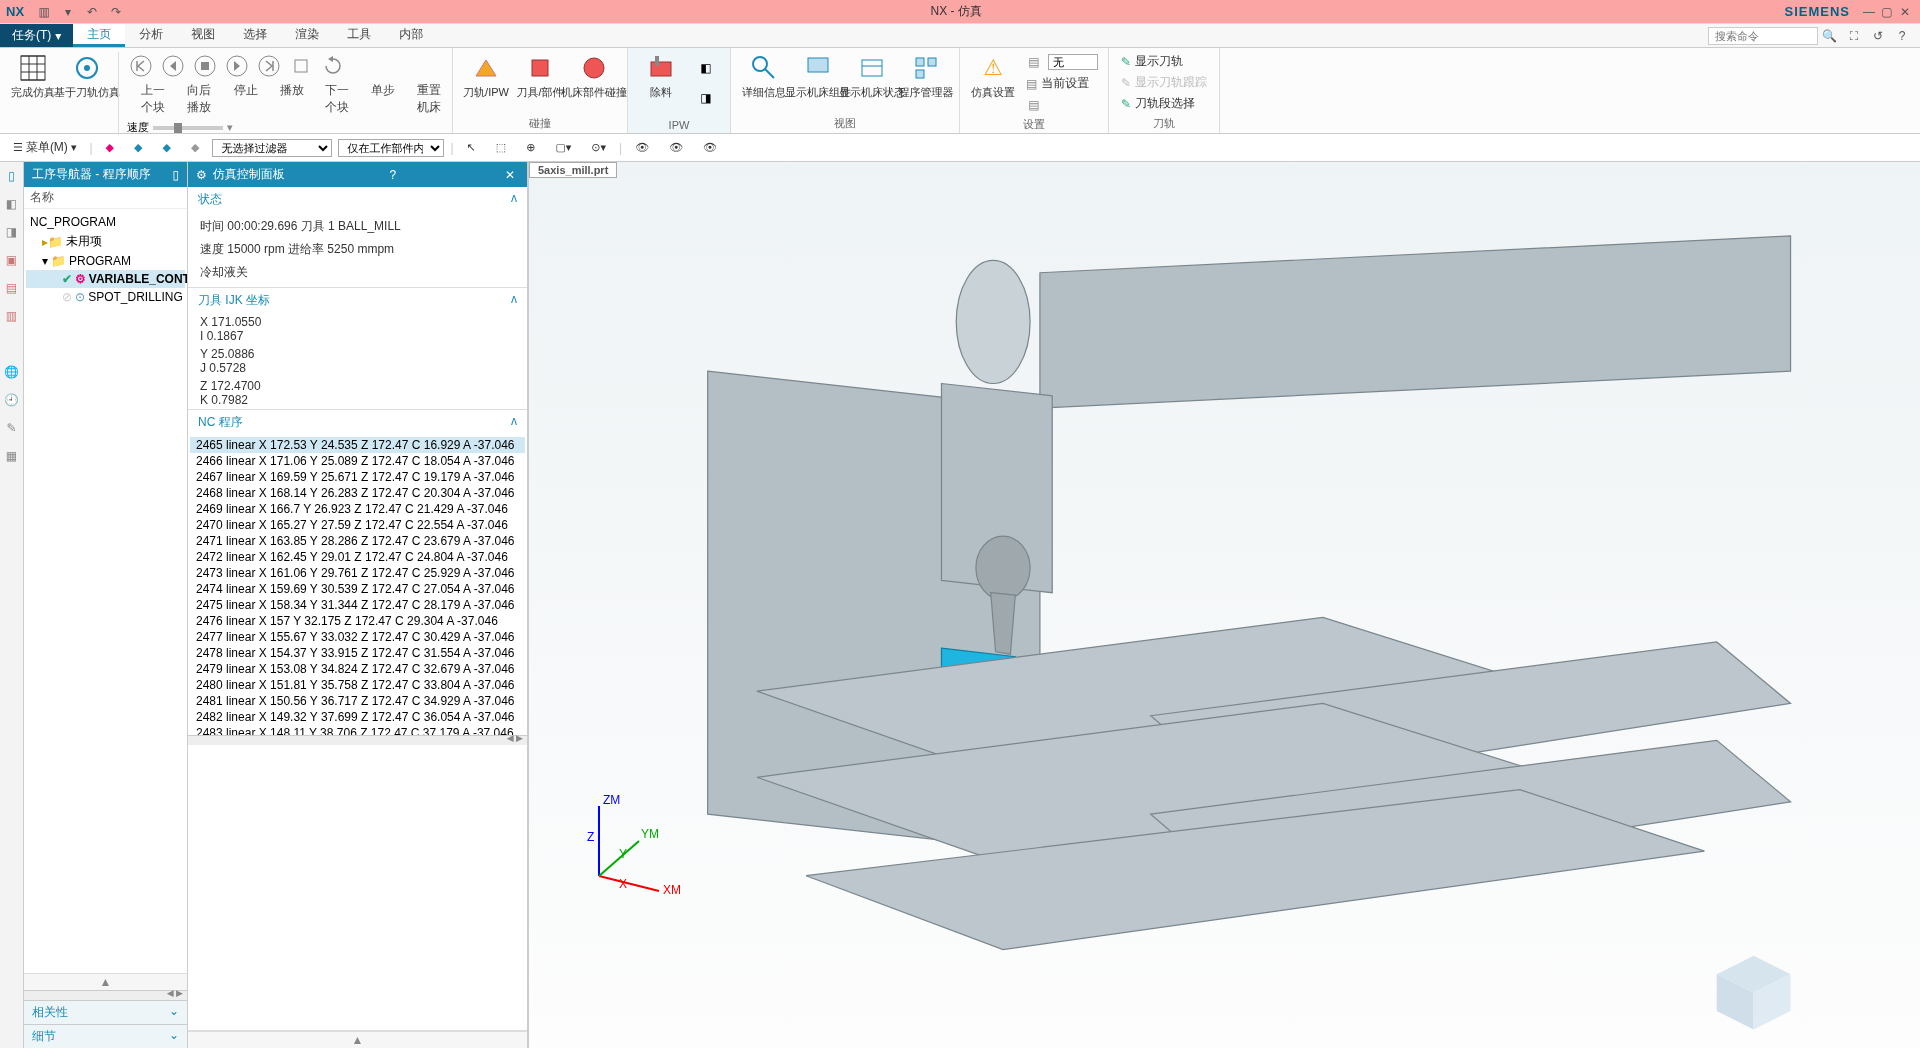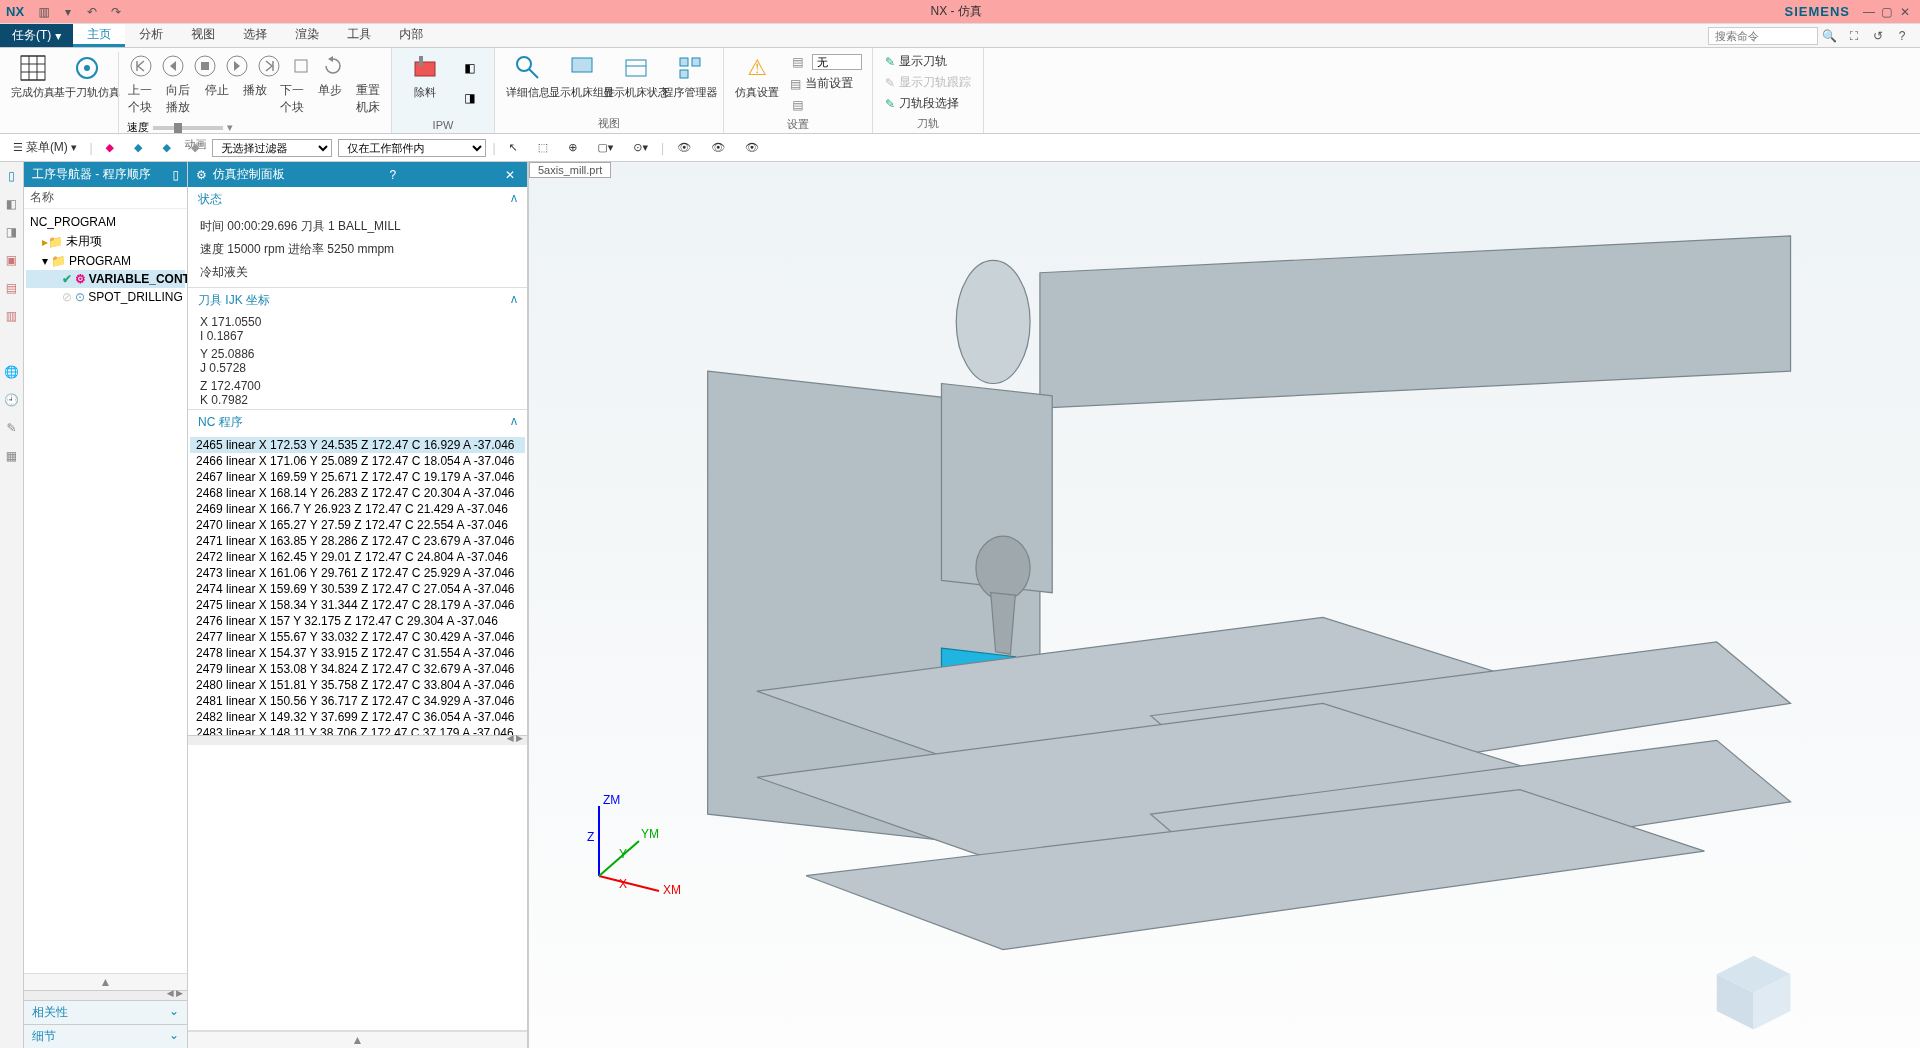--- a/index.html
+++ b/index.html
@@ -46,21 +46,21 @@
 .sect { border-bottom: 1px solid #ddd; }
 .sect-h { display: flex; justify-content: space-between; padding: 4px 10px; color: #1c8ab5; font-size: 12px; cursor: pointer; }
 .sect-b { padding: 6px 12px; font-size: 12px; color: #333; }
 .kv-row { display: flex; justify-content: space-between; padding: 2px 12px; font-size:12px; color:#333;flex-direction:column;}
 .nc-list { height: 300px; overflow: auto; font-size: 11px; padding: 2px; }
 .nc-list div { padding: 1px 6px; white-space: nowrap; }
 .nc-list div.sel { background: #cfe8f3; }
 .panel-footer { padding: 6px; display:flex; justify-content:flex-end; border-top:1px solid #ddd; margin-top:auto;}
 .panel-footer button { padding: 3px 16px; background:#f0f0f0; border:1px solid #aaa; cursor:pointer;}
 .viewport { flex: 1; background: linear-gradient(#eef3f5,#fdfdfd); position: relative; border-left:1px solid #ccc;}
-.view-tab { position:absolute; top:0; left:0; background:#fff; border:1px solid #aaa; padding:1px 8px; font-size:11px; color:#555;}
+.view-tab { position:absolute; top:0; left:0; background:#fff; border:1px solid #aaa; padding:1px 8px; font-size:11px; color:#555;font-weight:bold;}
 svg.ic-svg { width:100%; height:100%; }
 .triad { position:absolute; left:40px; bottom:140px; font-size:11px;}
 .scroll-hint { height:10px; background:#eee; border-top:1px solid #ccc; position:relative;}
 .scroll-hint::after{content:"◀ ▶"; position:absolute; right:4px; top:-3px; font-size:9px; color:#888;}
 .collapse-tab { text-align:center; color:#888; cursor:pointer; background:#f6f6f6; border-top:1px solid #ddd; padding:1px 0;}
 </style>
 </head>
 <body>
 
 <div class="titlebar">
@@ -156,41 +156,70 @@
                 <rect x="5" y="5" width="12" height="12" fill="none" stroke="#888"></rect>
               </svg>
             </span>
           <span class="sm-btn">
               <svg width="22" height="22" viewBox="0 0 22 22">
                 <path d="M11 4 A7 7 0 1 1 4 11" fill="none" stroke="#888" stroke-width="1.5"></path>
                 <path d="M11 1 L11 7 L6 4 Z" fill="#888"></path>
               </svg>
             </span>
         </div>
-        <div style="display:flex; gap:12px; font-size:10px; color:#444; margin-top:2px;">
+        <div style="display:flex; gap:20px; font-size:10px; color:#444; margin-top:2px;margin-left:13px;">
           <span style="width:26px;text-align:center">上一个块</span>
           <span style="width:26px;text-align:center">向后播放</span>
           <span style="width:26px;text-align:right">停止</span>
           <span style="width:26px;text-align:right">播放</span>
           <span style="width:26px;text-align:center">下一个块</span>
           <span style="width:26px;text-align:center">单步</span>
           <span style="width:26px;text-align:center">重置机床</span>
         </div>
         <div style="display:flex;align-items:center;gap:4px;margin-top:4px;">
           <span style="font-size:11px">速度</span>
           <div style="width:70px;height:4px;background:#ccc;position:relative">
               <div style="position:absolute;left:30%;top:-3px;width:8px;height:10px;background:#888"></div>
             </div>
           <span style="font-size:11px;color:#888">▾</span>
         </div>
       </div>
     </div>
     <div class="rg-label">动画</div>
   </div>
 
+  <div class="ribbon-group">
+    <div class="rg-body">
+      <div class="big-btn">
+          <div class="ic">
+            <svg class="ic-svg" viewBox="0 0 32 32">
+              <path d="M6 24 L16 8 L26 24 Z" fill="#f5a623" stroke="#c77"></path>
+            </svg>
+          </div>
+          <div class="lb">刀轨/IPW</div>
+        </div>
+      <div class="big-btn">
+          <div class="ic">
+            <svg class="ic-svg" viewBox="0 0 32 32">
+              <rect x="8" y="8" width="16" height="16" fill="#e55" stroke="#933"></rect>
+            </svg>
+          </div>
+          <div class="lb">刀具/部件</div>
+        </div>
+      <div class="big-btn">
+          <div class="ic">
+            <svg class="ic-svg" viewBox="0 0 32 32">
+              <circle cx="16" cy="16" r="10" fill="#e55" stroke="#933"></circle>
+            </svg>
+          </div>
+          <div class="lb">机床部件碰撞</div>
+        </div>
+    </div>
+    <div class="rg-label">碰撞</div>
+  </div>
 
   <div class="ribbon-group" style="background:#eef6fa">
     <div class="rg-body">
       <div class="big-btn">
           <div class="ic">
             <svg class="ic-svg" viewBox="0 0 32 32">
               <rect x="6" y="10" width="20" height="14" fill="#e55" stroke="#933"></rect>
               <rect x="10" y="4" width="4" height="10" fill="#888"></rect>
             </svg>
           </div>
@@ -289,21 +318,21 @@
 </div>
 
 <div class="toolbar2">
   <div class="t2-btn">☰ <span>菜单(M)</span> ▾</div>
   <span style="color:#ccc">|</span>
   <span class="t2-btn" style="color:#e07">◆</span>
   <span class="t2-btn" style="color:#1c8ab5">◆</span>
   <span class="t2-btn" style="color:#1c8ab5">◆</span>
   <span class="t2-btn" style="color:#999">◆</span>
   <select class="t2-sel" style="width:120px"><option>无选择过滤器</option></select>
-  <select class="t2-sel" style="width:148px"><option>仅在工作部件内</option></select>
+  <select class="t2-sel" style="width:106px"><option>仅在工作部件内</option></select>
   <span style="color:#ccc">|</span>
   <span class="t2-btn">↖</span>
   <span class="t2-btn">⬚</span>
   <span class="t2-btn">⊕</span>
   <span class="t2-btn">▢▾</span>
   <span class="t2-btn">⊙▾</span>
   <span style="color:#ccc">|</span>
   <span class="t2-btn">👁</span>
   <span class="t2-btn">👁</span>
   <span class="t2-btn">👁</span>

